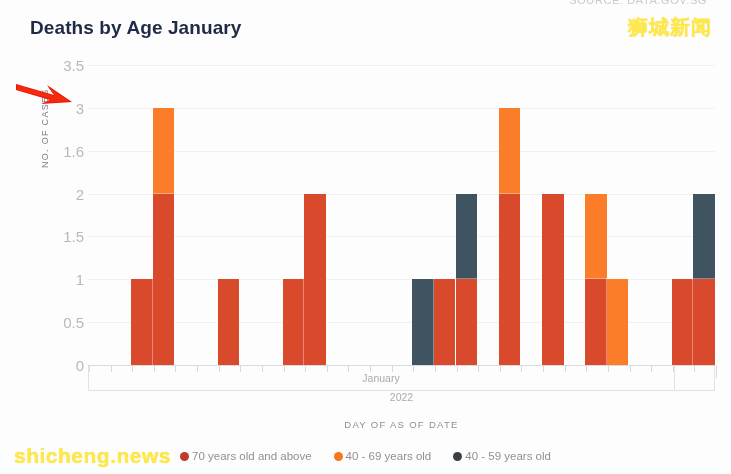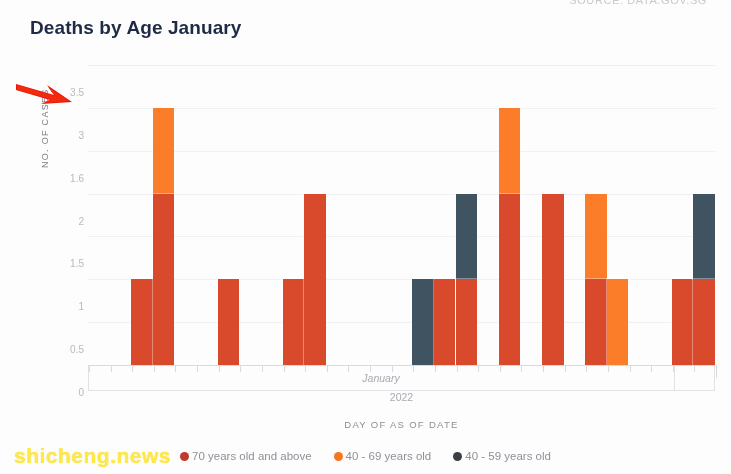--- a/index.html
+++ b/index.html
@@ -59,27 +59,26 @@
     font-size:9px;
     letter-spacing:1.3px;
     color:#7b7b85;
     transform:rotate(-90deg);
     transform-origin:0 0;
     white-space:nowrap;
   }
   .y-tick{
     position:absolute;
     right:0;
-    font-size:10px;
+    font-size:15px;
     color:#b8b8bf;
     text-align:right;
     width:34px;
     transform:translateY(-50%);
     white-space:nowrap;
-    margin-top:27px;
   }
   .y-ticks-col{position:absolute;left:50px;top:0;width:34px;height:474px;}
 
   .gridline{
     position:absolute;
     left:88px;
     width:627px;
     height:1px;
     background:#f0eff2;
   }
@@ -166,20 +165,21 @@
 </style>
 </head>
 <body>
 
 <div id="root">
 
   <div class="source-caption">SOURCE: DATA.GOV.SG</div>
 
   <div class="chart-title">Deaths by Age January</div>
 
+  <div class="wm wm-top">狮城新闻</div>
   <div class="wm wm-bottom">shicheng.news</div>
 
   <div class="plot-wrap">
 
     <div class="y-axis-title">NO. OF CASES</div>
     <div class="y-ticks-col" id="y-ticks">
         <div class="y-tick" style="top: 365px;">0</div>
         <div class="y-tick" style="top: 322.143px;">0.5</div>
         <div class="y-tick" style="top: 279.286px;">1</div>
         <div class="y-tick" style="top: 236.429px;">1.5</div>
@@ -278,21 +278,21 @@
         <div class="tickmark" style="left: 541px;"></div>
         <div class="tickmark" style="left: 562px;"></div>
         <div class="tickmark" style="left: 584px;"></div>
         <div class="tickmark" style="left: 605px;"></div>
         <div class="tickmark" style="left: 627px;"></div>
       </div>
     <div class="month-band">
       <div class="month-sep" style="left:0px;"></div>
       <div class="month-sep" style="left:586px;"></div>
       <div class="month-sep" style="left:626px;"></div>
-      <div class="month-label" style="left:0;width:586px;text-align:center;font-style:italic;">January</div>
+      <div class="month-label" style="left:0;width:586px;text-align:center;">January</div>
     </div>
     <div class="year-label">2022</div>
     <div class="x-axis-title">DAY OF AS OF DATE</div>
   </div>
 
   <svg class="annot-arrow" viewBox="0 0 62 32">
     <path d="M2 6 L40 17 L33 7 L58 24 L27 26 L36 22 L2 12 Z" fill="#e8160c"></path>
     <path d="M3 7 L41 18 L34 9 L55 23 L30 25 L37 21 L3 12 Z" fill="#f42a0d"></path>
   </svg>
 

